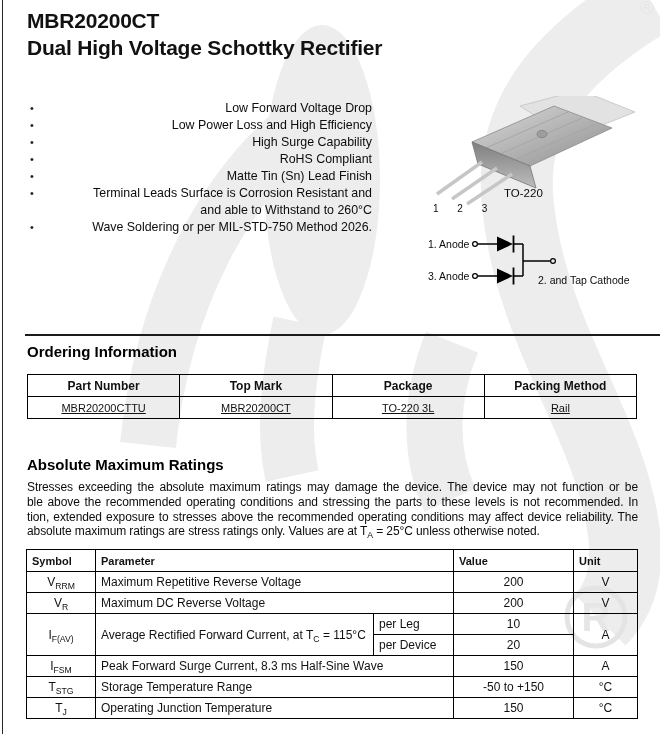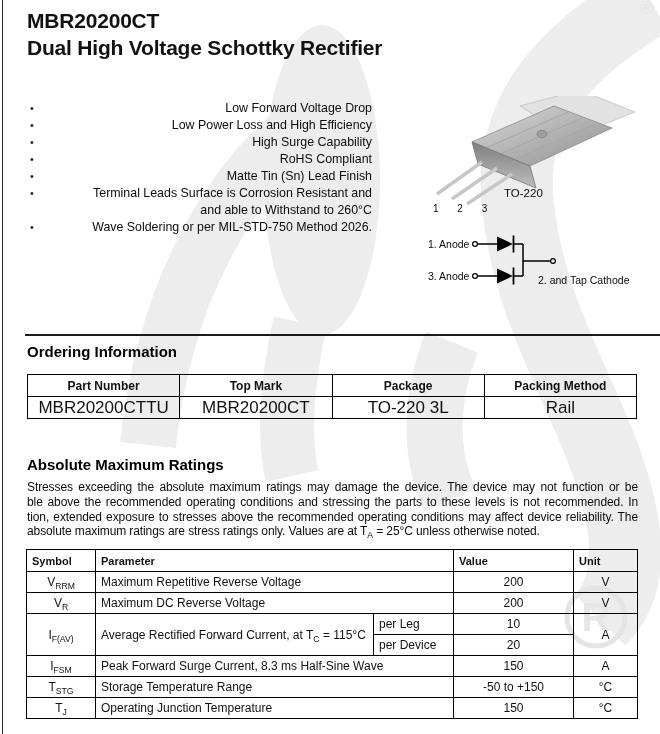--- a/index.html
+++ b/index.html
@@ -33,21 +33,21 @@
 
   
   .rule{position:absolute;left:25px;top:334px;width:635px;height:2px;background:#1b1b1b;}
 
   
   .ordering-h{position:absolute;left:27px;top:343px;}
   table{border-collapse:collapse;background:transparent;}
   .ord-table{position:absolute;left:27px;top:374px;width:610px;table-layout:fixed;}
   .ord-table th,.ord-table td{border:1.5px solid #000;text-align:center;padding:0;}
   .ord-table th{height:21px;font-size:12px;font-weight:bold;}
-  .ord-table td{height:21px;font-size:17px;}
+  .ord-table td{height:21px;font-size:11px;text-decoration:underline;}
 
   
   .amr-h{position:absolute;left:27px;top:456px;text-align:center;}
   .amr-note{position:absolute;left:27px;top:480px;width:611px;font-size:12px;line-height:14.8px;color:#0c0c0c;letter-spacing:-0.1px;}
   .jline{text-align:justify;text-align-last:justify;white-space:normal;overflow:hidden;height:14.8px;}
   .lline{text-align:left;}
 
   .amr-table{position:absolute;left:26px;top:549px;width:611px;table-layout:fixed;}
   .amr-table th,.amr-table td{border:1.5px solid #000;padding:0 5px;font-size:12px;height:20px;}
   .amr-table th{font-size:11px;font-weight:bold;text-align:left;height:21px;}

